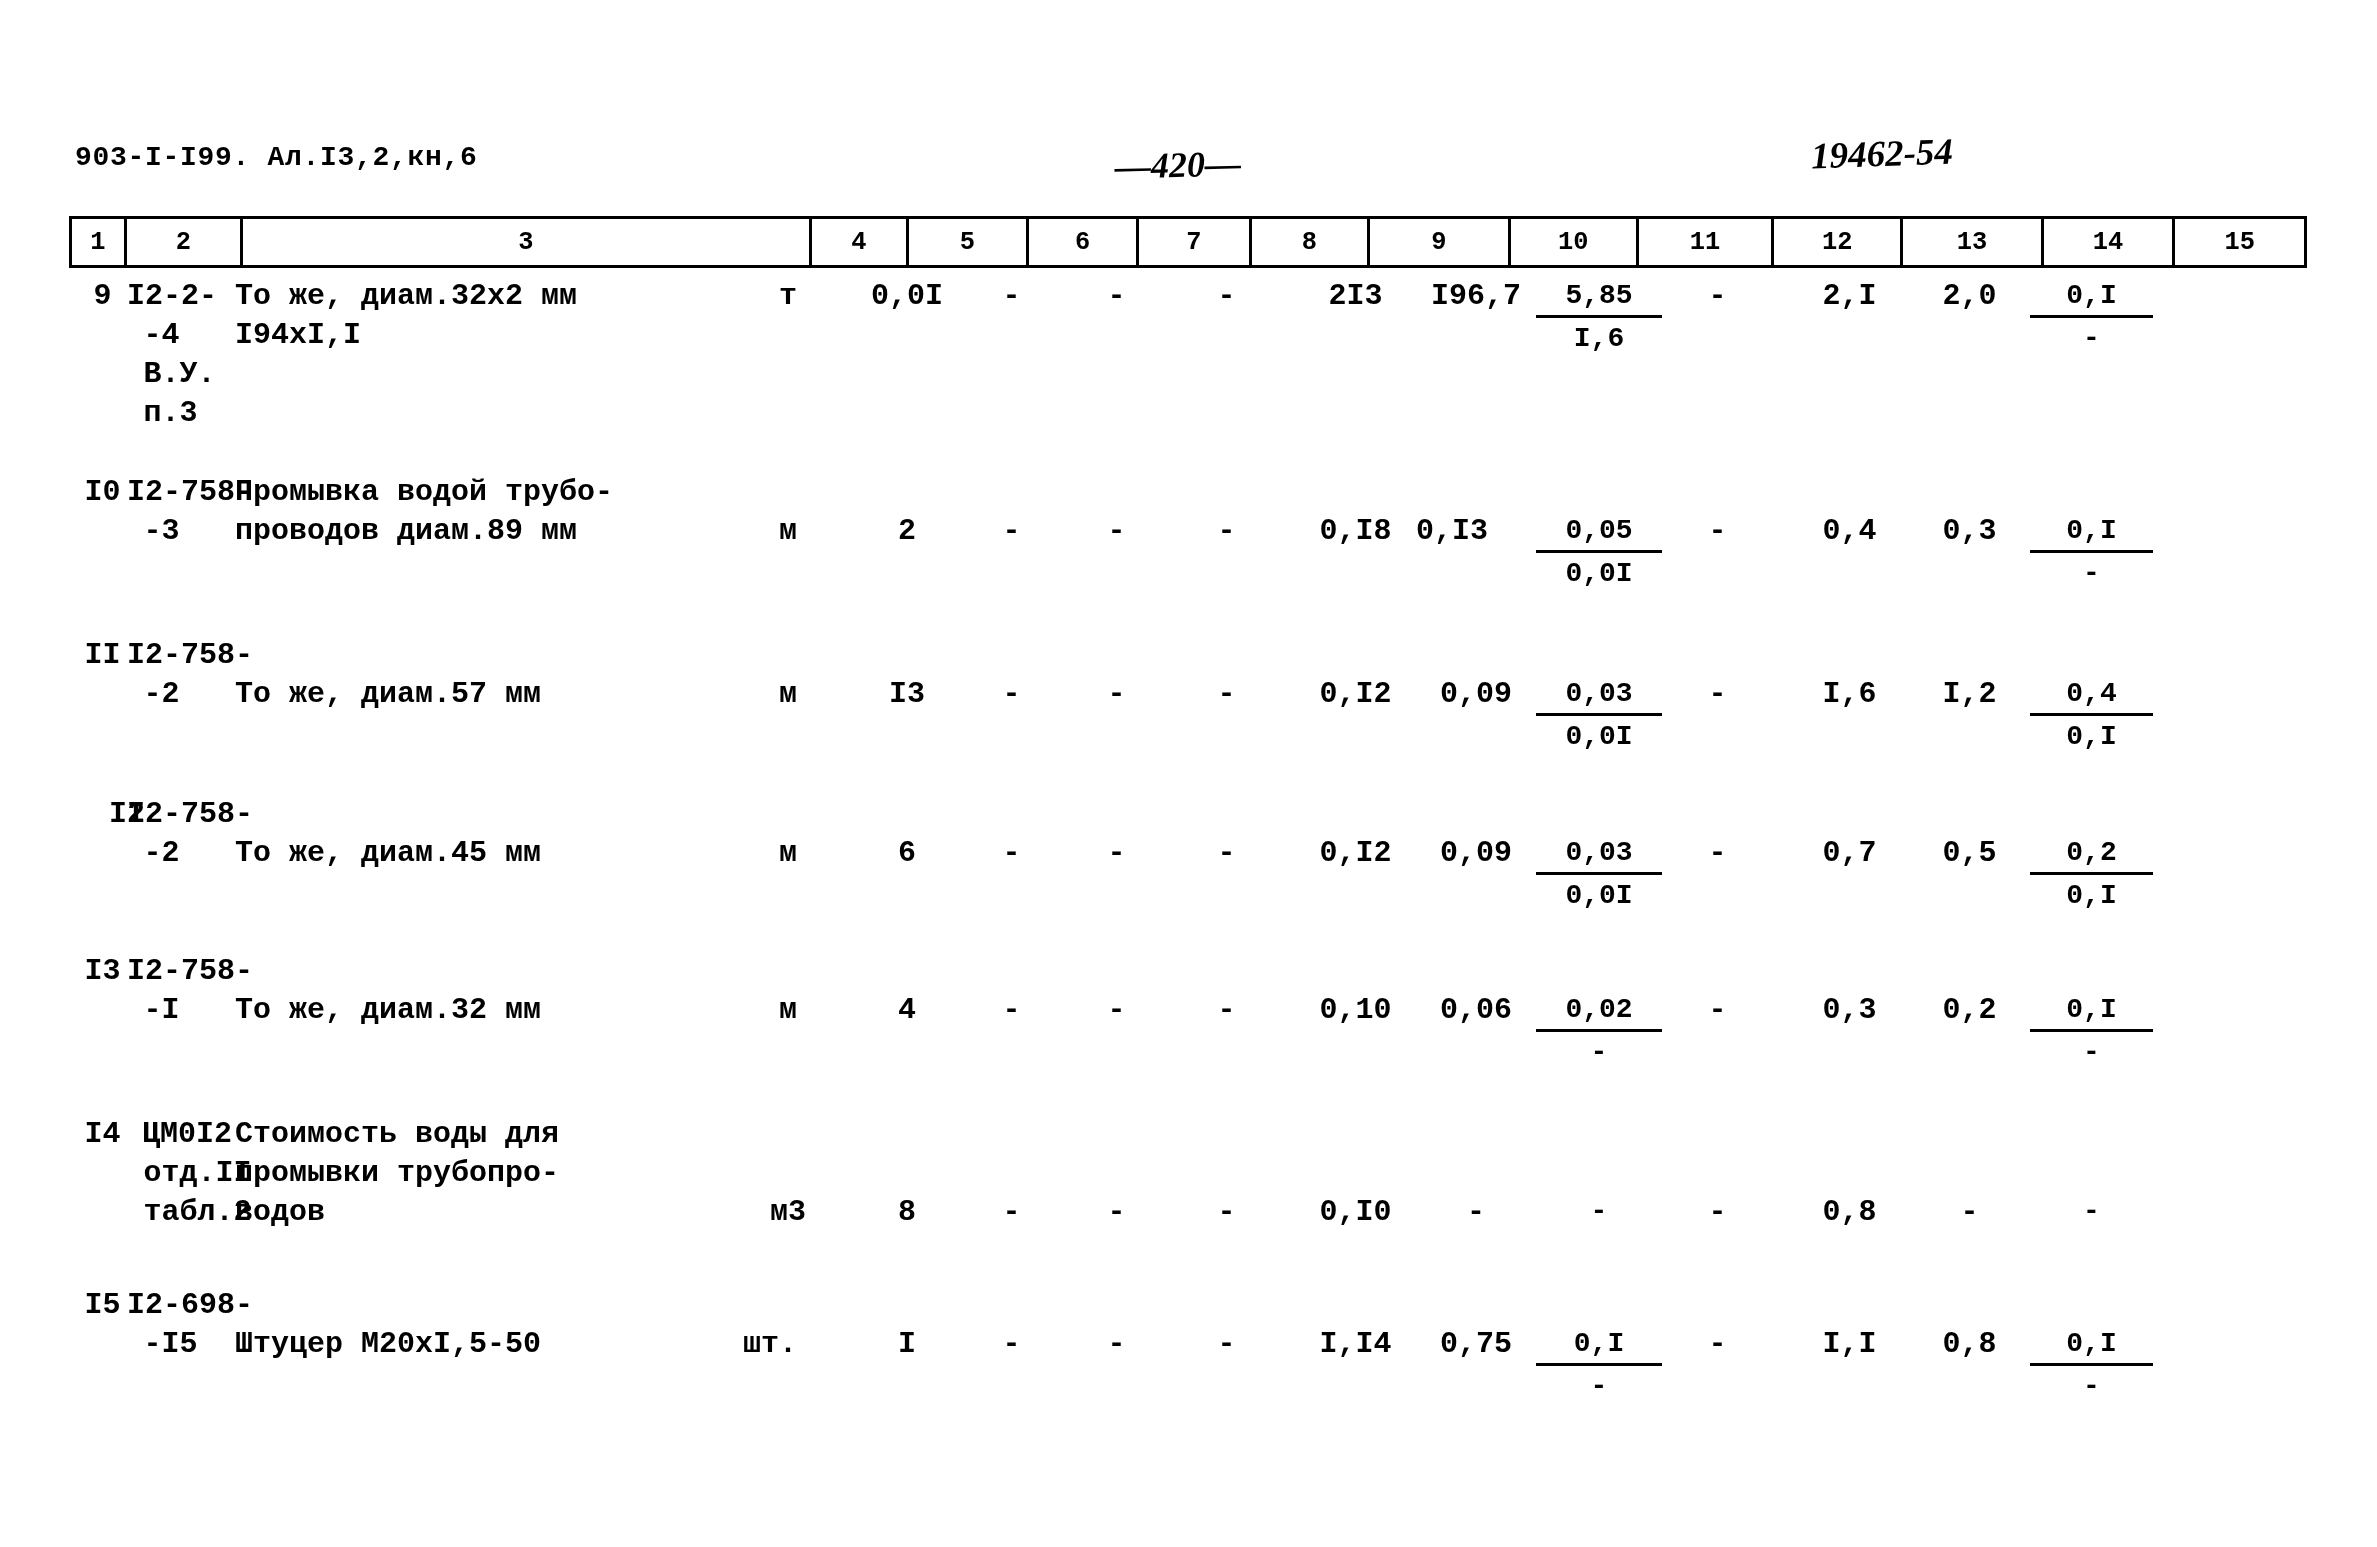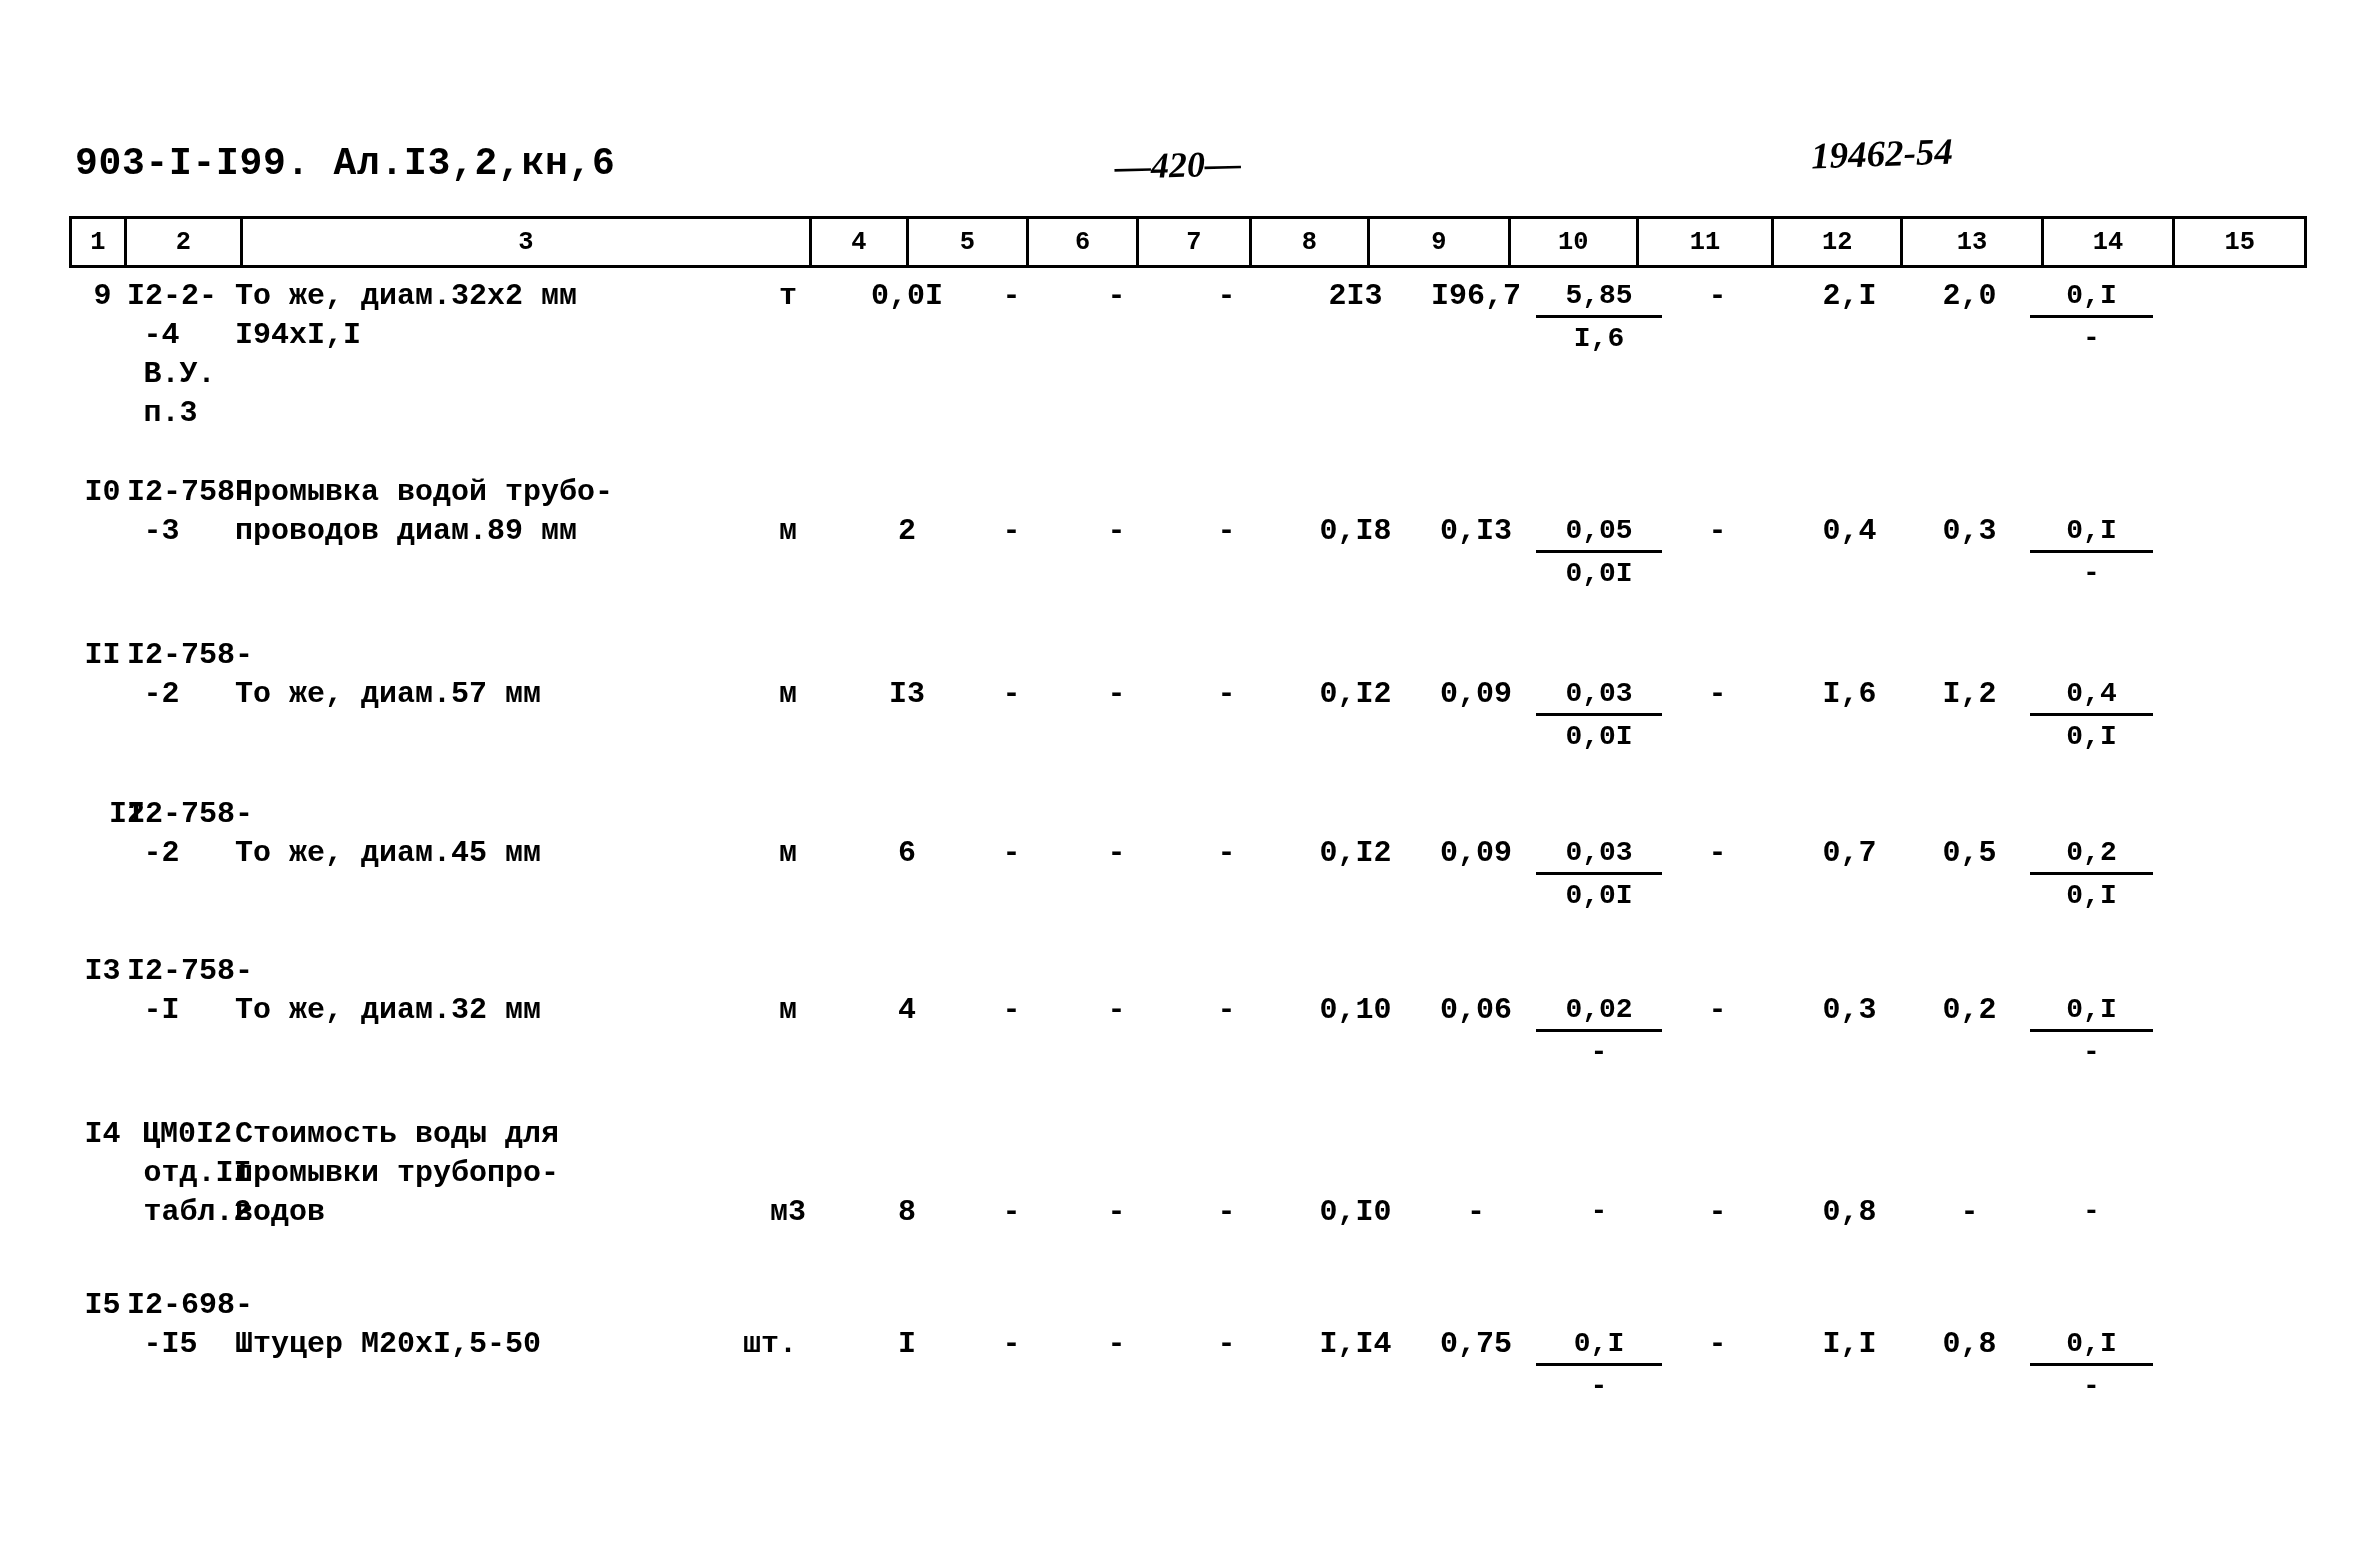--- a/index.html
+++ b/index.html
@@ -26,21 +26,21 @@
   
   .top-header {
     position: absolute;
     left: 0; top: 142px;
     width: 2377px;
     height: 52px;
   }
   .doc-code {
     position: absolute;
     left: 75px; top: 0;
-    font-size: 38px;
+    font-size: 28px;
     font-weight: bold;
     letter-spacing: 0.7px;
     white-space: nowrap;
     font-family: "Liberation Mono", monospace;
   }
   .page-number {
     position: absolute;
     left: 1115px; top: 1.5px;
     font-size: 36px;
     font-weight: bold;
@@ -210,21 +210,21 @@
         <div class="cell" style="left: 58px; top: 0px; width: 120px; text-align: left; padding-left: 0px;">I2-758-</div>
         <div class="cell" style="left: 58px; top: 39px; width: 120px; text-align: left; padding-left: 16.5px;">-3</div>
         <div class="cell" style="left: 166px; top: 0px; width: 524px; text-align: left;">Промывка водой трубо-</div>
         <div class="cell" style="left: 166px; top: 39px; width: 524px; text-align: left;">проводов диам.89 мм</div>
         <div class="cell ctr" style="left: 674px; top: 39px; width: 90px; text-align: center;">м</div>
         <div class="cell num" style="left: 782px; top: 39px; width: 112px; text-align: center;">2</div>
         <div class="cell num" style="left: 891px; top: 39px; width: 103px; text-align: center;">-</div>
         <div class="cell num" style="left: 995px; top: 39px; width: 105px; text-align: center;">-</div>
         <div class="cell num" style="left: 1102px; top: 39px; width: 111px; text-align: center;">-</div>
         <div class="cell num" style="left: 1221px; top: 39px; width: 131px; text-align: center;">0,I8</div>
-        <div class="cell num" style="left: 1347px; top: 39px; width: 120px; text-align: center;">0,I3</div>
+        <div class="cell num" style="left: 1347px; top: 39px; width: 120px; text-align: left;">0,I3</div>
         <div class="cell num" style="left: 1588px; top: 39px; width: 121px; text-align: center;">-</div>
         <div class="cell num" style="left: 1715px; top: 39px; width: 131px; text-align: center;">0,4</div>
         <div class="cell num" style="left: 1839px; top: 39px; width: 123px; text-align: center;">0,3</div>
         <div class="frac" style="left: 1467px; top: 39px; width: 126px;">
           <span class="top">0,05</span>
           <span class="bot">0,0I</span>
         </div>
         <div class="frac" style="left: 1961px; top: 39px; width: 123px;">
           <span class="top">0,I</span>
           <span class="bot">-</span>

